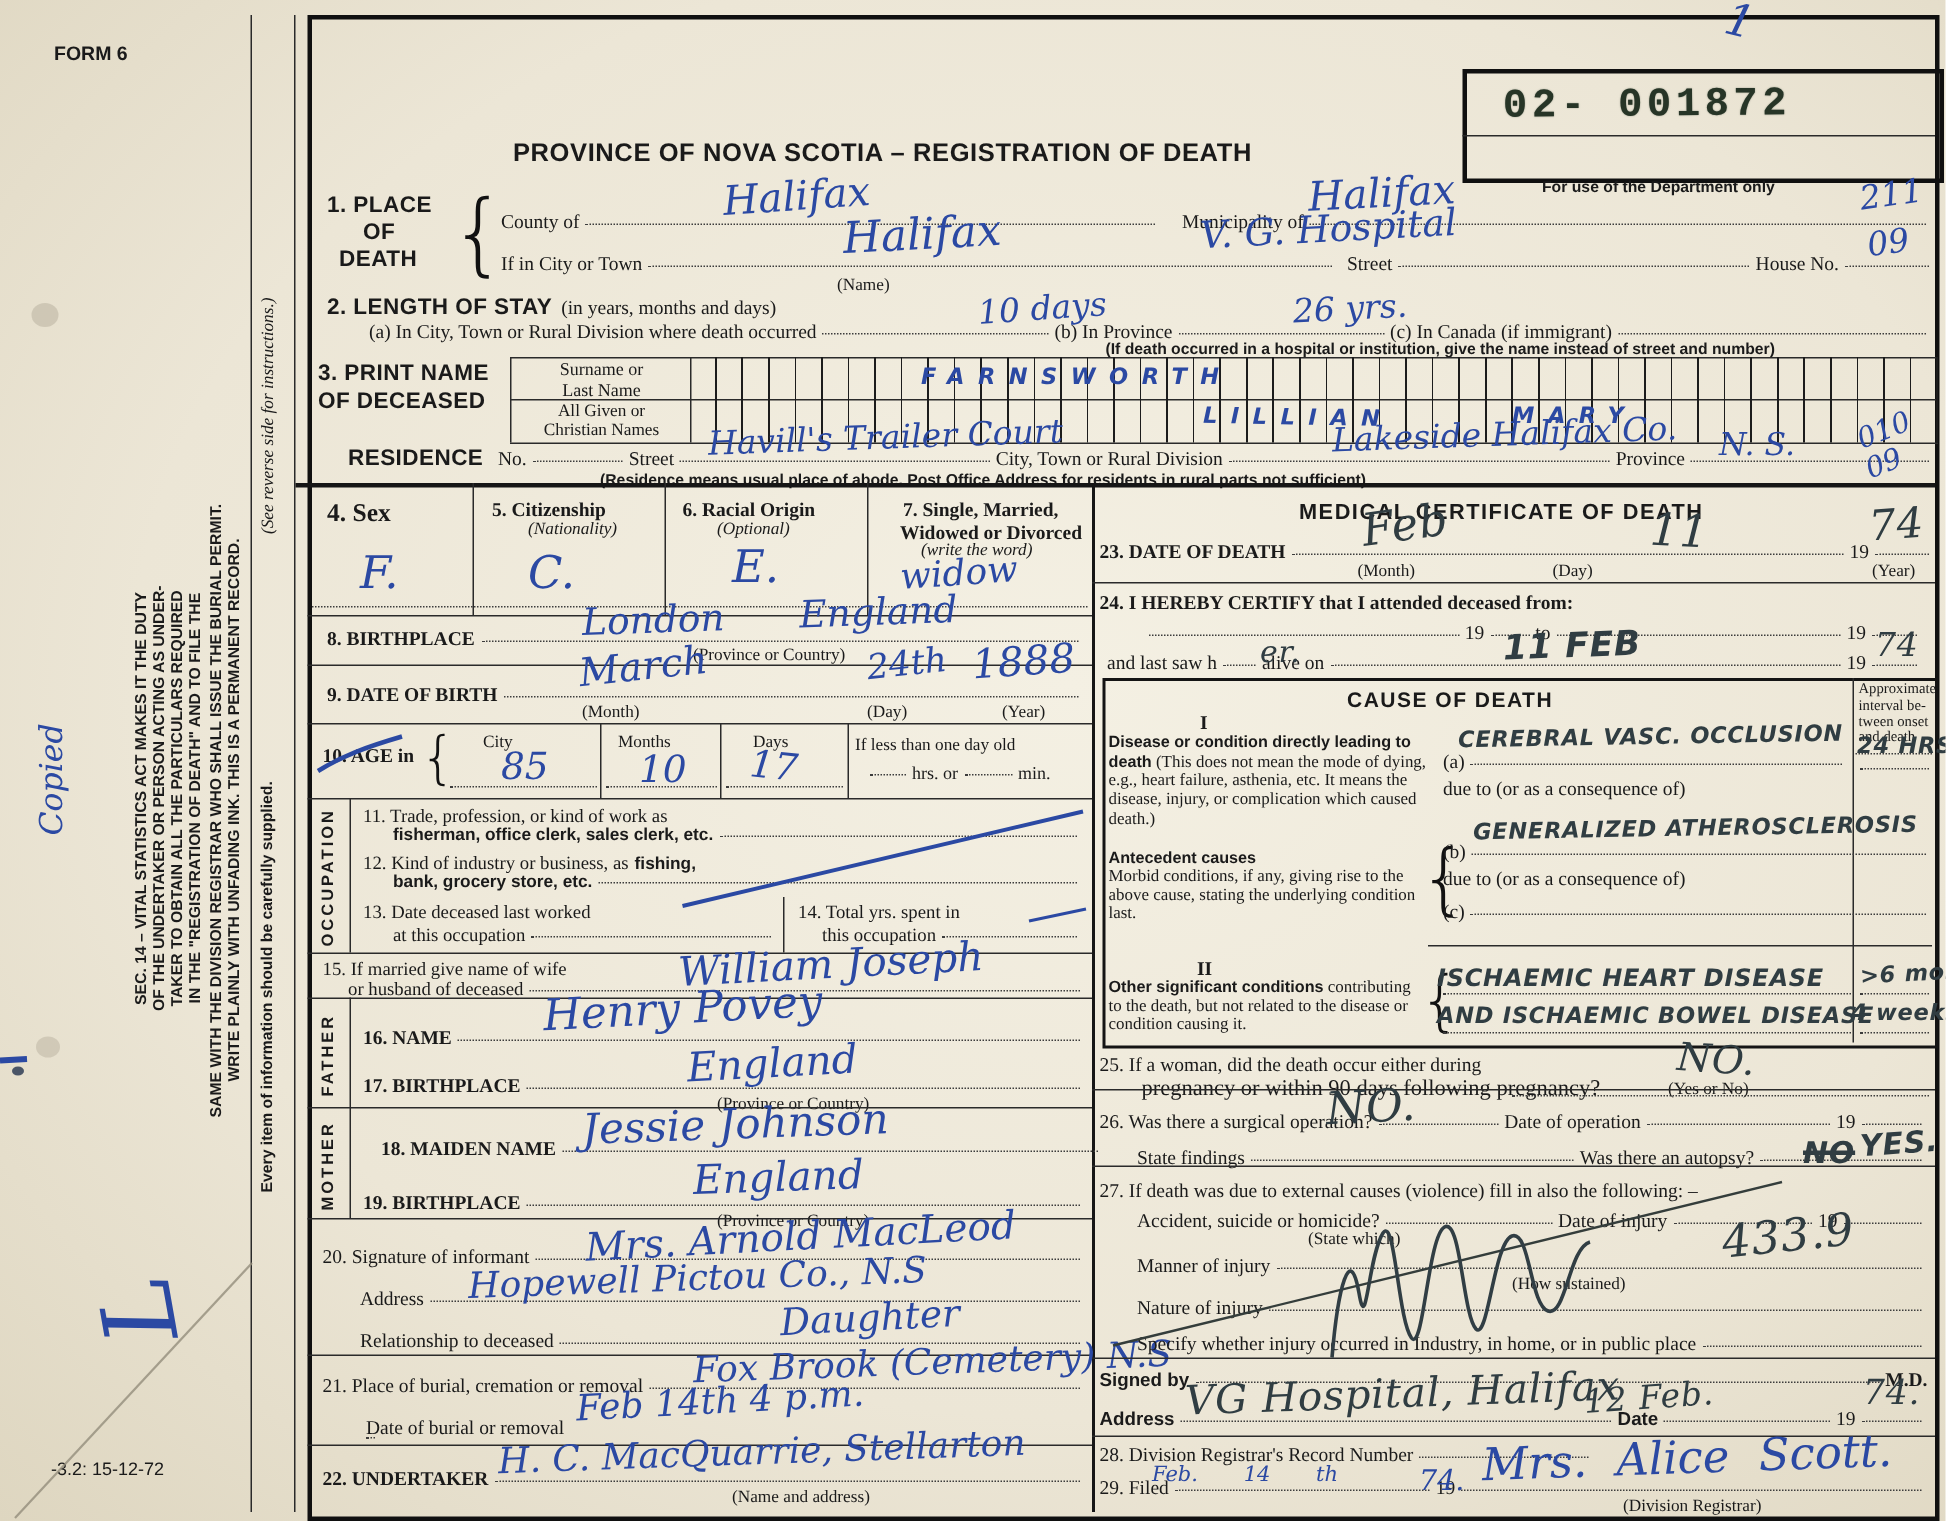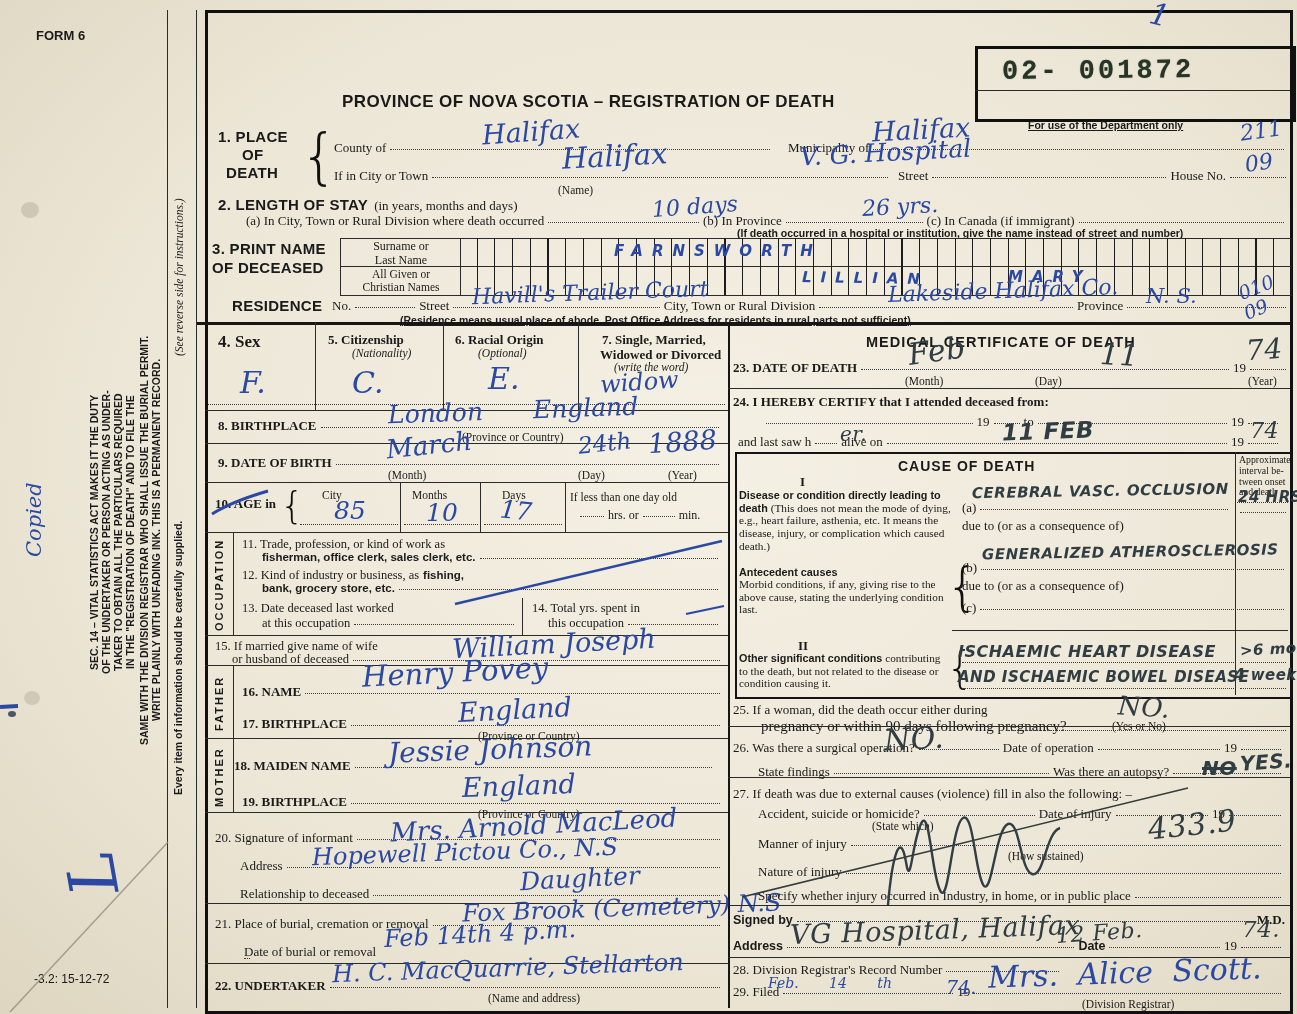--- a/index.html
+++ b/index.html
@@ -7,21 +7,21 @@
        font-family:"Liberation Serif",serif;color:#1a1a1a;
        background:radial-gradient(ellipse at 55% 45%, #f4f0e3 0%, #ece6d6 62%, #ded6c0 100%);}
   .abs{position:absolute;}
   .line{position:absolute;display:flex;align-items:baseline;white-space:nowrap;font-size:13px;}
   .d{flex:1 1 auto;border-bottom:1.6px dotted #3c3c3c;margin:0 4px;transform:translateY(-2px);min-width:6px;}
   .sans{font-family:"Liberation Sans",sans-serif;}
   .b{font-weight:bold;}
   .i{font-style:italic;}
   .h{font-family:"Liberation Sans",sans-serif;font-weight:bold;font-size:15px;letter-spacing:.3px;}
   .cap{font-size:11.5px;}
-  .note{font-family:"Liberation Sans",sans-serif;font-weight:bold;font-size:10.5px;text-decoration:underline;}
+  .note{font-family:"Liberation Sans",sans-serif;font-weight:bold;font-size:10.5px;}
   .hw{position:absolute;font-family:"DejaVu Serif",serif;font-style:italic;color:#2b49a3;white-space:nowrap;line-height:1;}
   .hwc{position:absolute;font-family:"DejaVu Sans",sans-serif;font-style:italic;font-weight:bold;color:#303d42;white-space:nowrap;letter-spacing:.5px;line-height:1;}
   .boxhw{position:absolute;font-family:"DejaVu Sans",sans-serif;font-weight:bold;font-style:italic;color:#2b49a3;letter-spacing:9px;font-size:15px;line-height:1;}
   .vline{position:absolute;width:0;border-left:2px solid #161616;}
   .vline1{position:absolute;width:0;border-left:1px solid #2a2a2a;}
   .hline{position:absolute;height:0;border-top:2px solid #161616;}
   .hline1{position:absolute;height:0;border-top:1px solid #2a2a2a;}
   .dotline{position:absolute;height:0;border-top:1.6px dotted #3c3c3c;}
   .vtext{position:absolute;writing-mode:vertical-rl;transform:rotate(180deg);white-space:nowrap;
          display:flex;align-items:center;justify-content:center;}
@@ -265,21 +265,21 @@
   <div class="line" style="left:242px;top:716px;width:482px;">
     <span class="b">17. BIRTHPLACE</span>
       <i class="d"></i>
   </div>
   <span class="abs cap" style="left:478px;top:730px;">(Province or Country)</span>
   <span class="hw" style="left:458px;top:696px;font-size:27px;transform:rotate(-3deg);">England</span>
 
   <div class="hline1" style="left:205px;top:738px;width:523px;"></div>
   <span class="side" style="left:208px;top:744px;height:66px;width:22px;">MOTHER</span>
   <div class="vline1" style="left:233px;top:738px;height:74px;"></div>
-  <div class="line" style="left:234px;top:758px;width:482px;">
+  <div class="line" style="left:254px;top:758px;width:482px;">
     <span class="b">18. MAIDEN NAME</span>
       <i class="d"></i>
   </div>
   <span class="hw" style="left:388px;top:736px;font-size:28px;transform:rotate(-2deg);">Jessie Johnson</span>
   <div class="line" style="left:242px;top:794px;width:482px;">
     <span class="b">19. BIRTHPLACE</span>
       <i class="d"></i>
   </div>
   <span class="abs cap" style="left:478px;top:808px;">(Province or Country)</span>
   <span class="hw" style="left:462px;top:772px;font-size:27px;transform:rotate(-2deg);">England</span>

